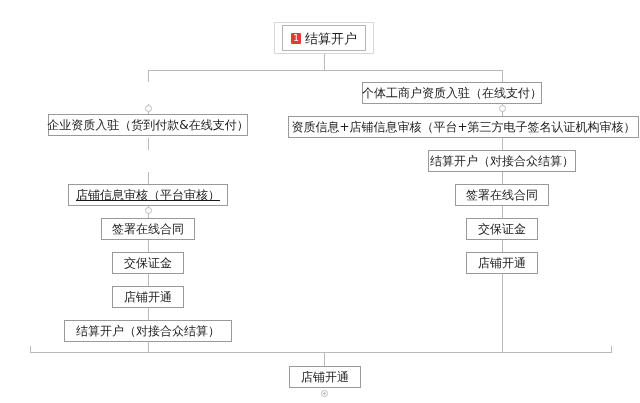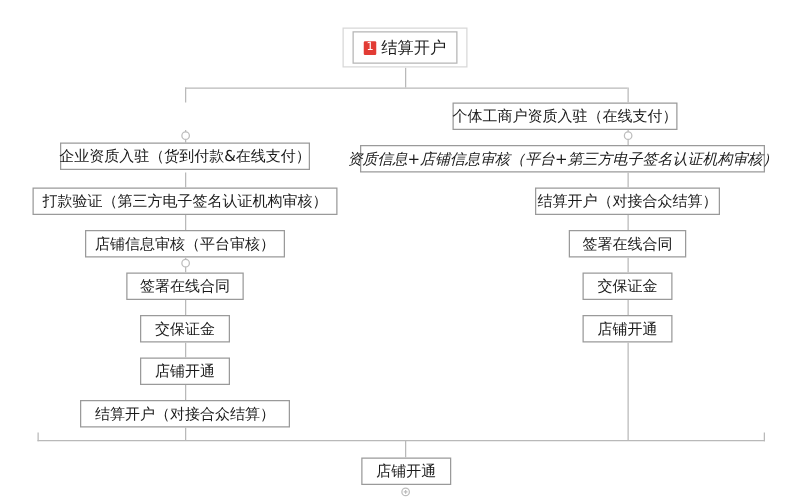--- a/index.html
+++ b/index.html
@@ -112,44 +112,43 @@
   <div class="hline" style="left:148px; top:70px; width:354px;"></div>
   <div class="vline" style="left:148px; top:70px; height:12px;"></div>
   <div class="vline" style="left:502px; top:70px; height:12px;"></div>
 
   <div class="node" style="left:48px; top:82px; width:200px;margin-top:32px;">企业资质入驻（货到付款&amp;在线支付）</div>
   <div class="dot" style="left:145px; top:105px;"></div>
   <div class="vline" style="left:148px; top:104px; height:12px;"></div>
 
   <div class="vline" style="left:148px; top:138px; height:12px;"></div>
 
-  <div class="node" style="left:26px; top:150px; width:244px;">打款验证（第三方电子签名认证机构审核）</div>
   <div class="vline" style="left:148px; top:172px; height:12px;"></div>
 
-  <div class="node" style="left:68px; top:184px; width:160px;">店铺信息审核（平台审核）</div>
+  <div class="node" style="left:68px; top:184px; width:160px;text-decoration:underline;">店铺信息审核（平台审核）</div>
   <div class="dot" style="left:145px; top:207px;"></div>
   <div class="vline" style="left:148px; top:206px; height:12px;"></div>
 
   <div class="node" style="left:101px; top:218px; width:94px;">签署在线合同</div>
   <div class="vline" style="left:148px; top:240px; height:12px;"></div>
 
   <div class="node" style="left:112px; top:252px; width:72px;">交保证金</div>
   <div class="vline" style="left:148px; top:274px; height:12px;"></div>
 
   <div class="node" style="left:112px; top:286px; width:72px;">店铺开通</div>
   <div class="vline" style="left:148px; top:308px; height:12px;"></div>
 
   <div class="node" style="left:64px; top:320px; width:168px;">结算开户（对接合众结算）</div>
   <div class="vline" style="left:148px; top:342px; height:10px;"></div>
 
   <div class="node" style="left:362px; top:82px; width:180px;">个体工商户资质入驻（在线支付）</div>
   <div class="dot" style="left:499px; top:105px;"></div>
   <div class="vline" style="left:502px; top:104px; height:12px;"></div>
 
-  <div class="node" style="left:288px; top:116px; width:324px;font-style:italic;">资质信息+店铺信息审核（平台+第三方电子签名认证机构审核）</div>
+  <div class="node" style="left:288px; top:116px; width:351px;">资质信息+店铺信息审核（平台+第三方电子签名认证机构审核）</div>
   <div class="vline" style="left:502px; top:138px; height:12px;"></div>
 
   <div class="node" style="left:428px; top:150px; width:148px;">结算开户（对接合众结算）</div>
   <div class="vline" style="left:502px; top:172px; height:12px;"></div>
 
   <div class="node" style="left:455px; top:184px; width:94px;">签署在线合同</div>
   <div class="vline" style="left:502px; top:206px; height:12px;"></div>
 
   <div class="node" style="left:466px; top:218px; width:72px;">交保证金</div>
   <div class="vline" style="left:502px; top:240px; height:12px;"></div>

